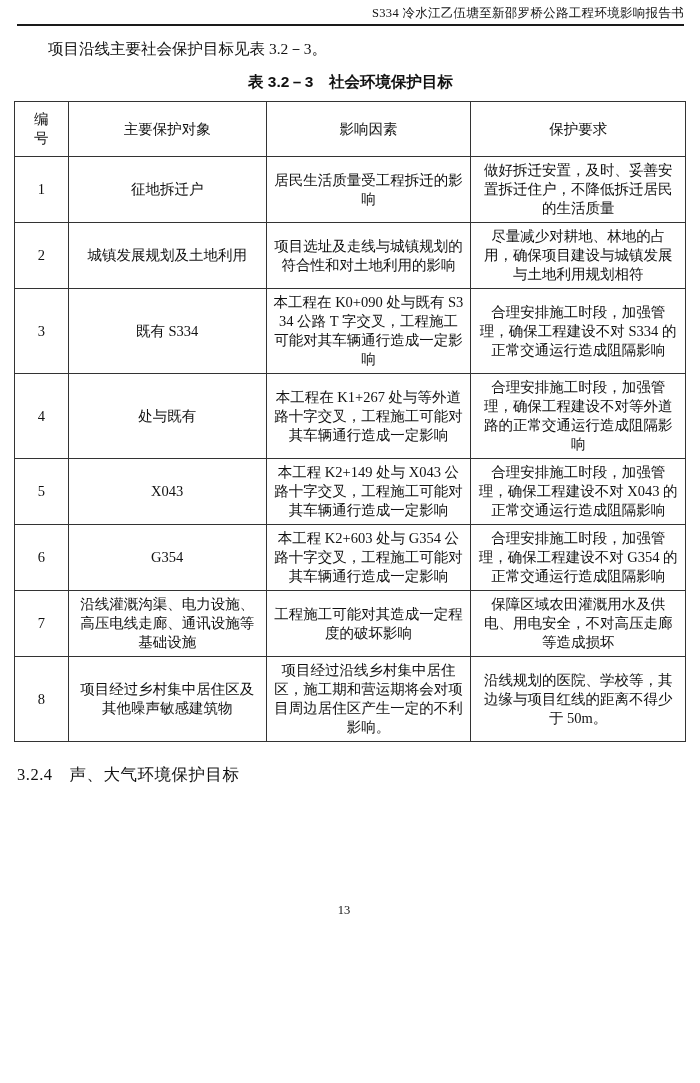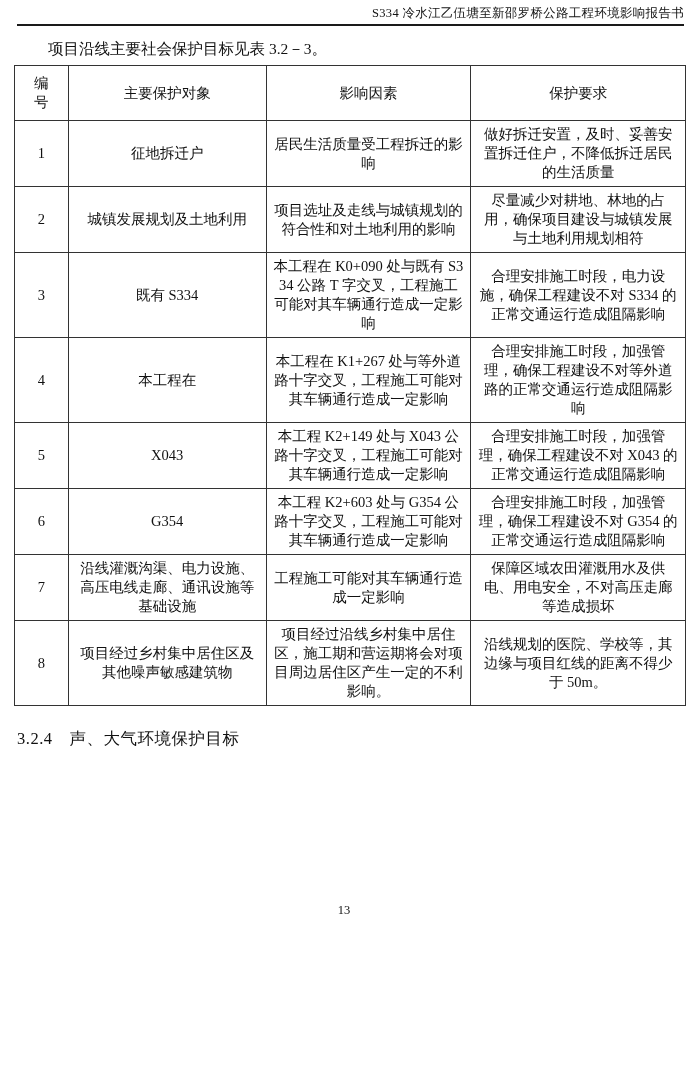--- a/index.html
+++ b/index.html
@@ -97,20 +97,21 @@
 <div class="page">
 
   <div class="doc-header">
     <div class="doc-header-text">S334 冷水江乙伍塘至新邵罗桥公路工程环境影响报告书</div>
     <div class="doc-header-rule"></div>
   </div>
 
 
   <p class="body-paragraph">项目沿线主要社会保护目标见表 3.2－3。</p>
 
+  <div class="table-title">表 3.2－3　社会环境保护目标</div>
 
   <table class="data-table">
     <colgroup>
       <col class="c-no">
         <col class="c-obj">
         <col class="c-imp">
         <col class="c-req">
     </colgroup>
     <thead>
       <tr>
@@ -130,44 +131,44 @@
       <tr>
         <td>2</td>
         <td>城镇发展规划及土地利用</td>
         <td>项目选址及走线与城镇规划的符合性和对土地利用的影响</td>
         <td>尽量减少对耕地、林地的占用，确保项目建设与城镇发展与土地利用规划相符</td>
       </tr>
       <tr>
         <td>3</td>
         <td>既有 S334</td>
         <td>本工程在 K0+090 处与既有 S334 公路 T 字交叉，工程施工可能对其车辆通行造成一定影响</td>
-        <td>合理安排施工时段，电力设施，确保工程建设不对 S334 的正常交通运行造成阻隔影响</td>
+        <td>合理安排施工时段，加强管理，确保工程建设不对 S334 的正常交通运行造成阻隔影响</td>
       </tr>
       <tr>
         <td>4</td>
-        <td>本工程在</td>
+        <td>处与既有</td>
         <td>本工程在 K1+267 处与等外道路十字交叉，工程施工可能对其车辆通行造成一定影响</td>
         <td>合理安排施工时段，加强管理，确保工程建设不对等外道路的正常交通运行造成阻隔影响</td>
       </tr>
       <tr>
         <td>5</td>
         <td>X043</td>
         <td>本工程 K2+149 处与 X043 公路十字交叉，工程施工可能对其车辆通行造成一定影响</td>
         <td>合理安排施工时段，加强管理，确保工程建设不对 X043 的正常交通运行造成阻隔影响</td>
       </tr>
       <tr>
         <td>6</td>
         <td>G354</td>
         <td>本工程 K2+603 处与 G354 公路十字交叉，工程施工可能对其车辆通行造成一定影响</td>
         <td>合理安排施工时段，加强管理，确保工程建设不对 G354 的正常交通运行造成阻隔影响</td>
       </tr>
       <tr>
         <td>7</td>
         <td>沿线灌溉沟渠、电力设施、高压电线走廊、通讯设施等基础设施</td>
-        <td>工程施工可能对其车辆通行造成一定影响</td>
+        <td>工程施工可能对其造成一定程度的破坏影响</td>
         <td>保障区域农田灌溉用水及供电、用电安全，不对高压走廊等造成损坏</td>
       </tr>
       <tr>
         <td>8</td>
         <td>项目经过乡村集中居住区及其他噪声敏感建筑物</td>
         <td>项目经过沿线乡村集中居住区，施工期和营运期将会对项目周边居住区产生一定的不利影响。</td>
         <td>沿线规划的医院、学校等，其边缘与项目红线的距离不得少于 50m。</td>
       </tr>
     </tbody>
   </table>

